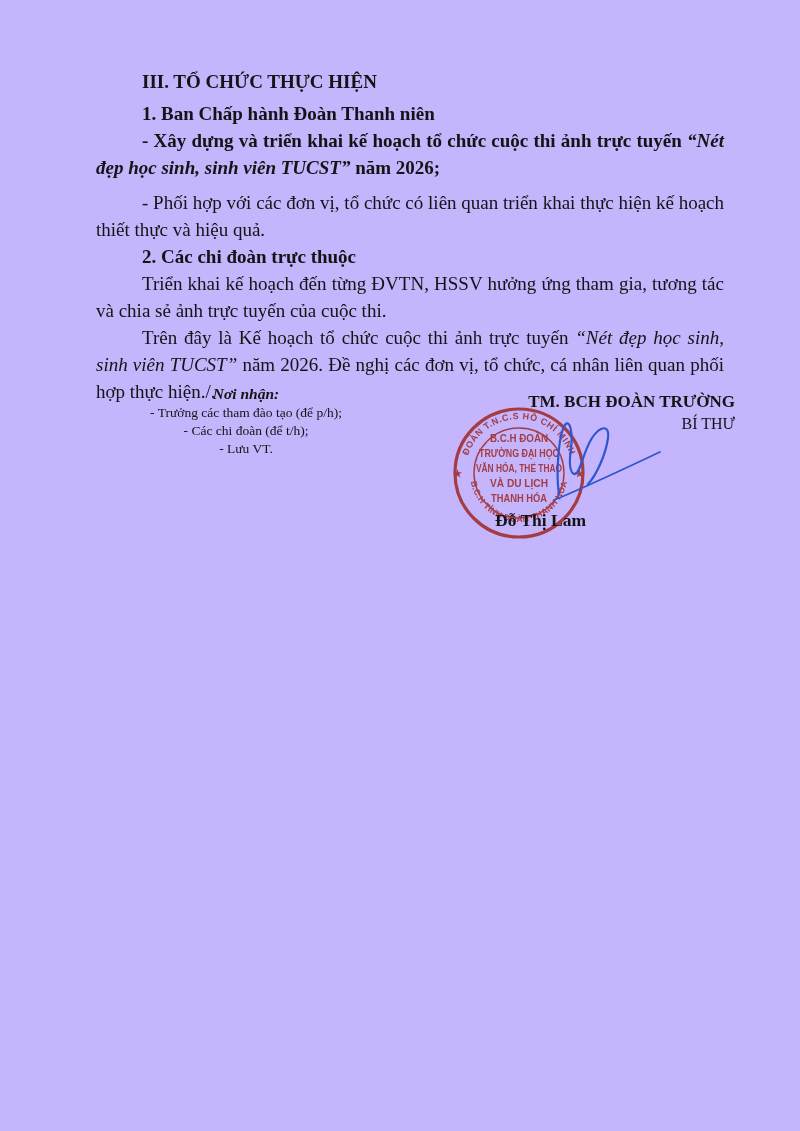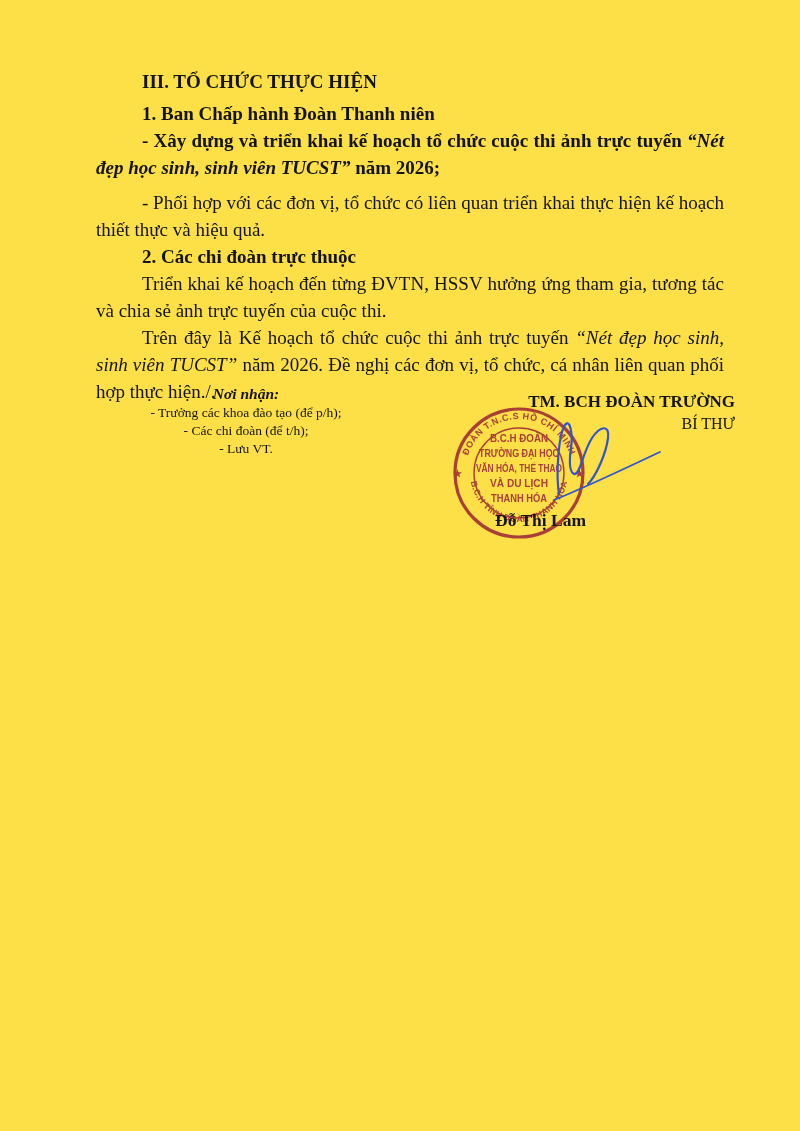--- a/index.html
+++ b/index.html
@@ -6,21 +6,21 @@
   * { box-sizing: border-box; margin: 0; padding: 0; }
   body {
     background: #ffffff;
     font-family: "Liberation Serif", serif;
     width: 800px; height: 1131px;
     position: relative; overflow: hidden;
   }
   .page {
     position: absolute; left: 0; top: 0;
     width: 800px; height: 1131px;
-    background: #fde047;
+    background: #c4b5fd;
     color: var(--text-color, #141414);
   }
   .content {
     position: absolute; left: 96px; top: 68px; width: 628px;
     font-size: 19px; line-height: 27px;
     text-align: justify;
   }
   .para, .h { text-indent: 46px; }
   .h { font-weight: bold; text-align: left; }
   .h-sub1 { margin-top: 5px; }
@@ -73,21 +73,21 @@
     <p class="h h-sub1">1. Ban Chấp hành Đoàn Thanh niên</p>
     <p class="para p1"><span>- Xây dựng và triển khai kế hoạch tổ chức cuộc thi ảnh trực tuyến </span><span class="it">“Nét đẹp học sinh, sinh viên TUCST”</span><span> năm 2026;</span></p>
     <p class="para p2">- Phối hợp với các đơn vị, tổ chức có liên quan triển khai thực hiện kế hoạch thiết thực và hiệu quả.</p>
     <p class="h">2. Các chi đoàn trực thuộc</p>
     <p class="para">Triển khai kế hoạch đến từng ĐVTN, HSSV hưởng ứng tham gia, tương tác và chia sẻ ảnh trực tuyến của cuộc thi.</p>
     <p class="para"><span>Trên đây là Kế hoạch tổ chức cuộc thi ảnh trực tuyến </span><span class="it">“Nét đẹp học sinh, sinh viên TUCST”</span><span> năm 2026. Đề nghị các đơn vị, tổ chức, cá nhân liên quan phối hợp thực hiện./.</span></p>
   </div>
 
   <div class="recipients">
     <p class="rec-label">Nơi nhận:</p>
-    <p class="rec-item">- Trưởng các khoa đào tạo (để p/h);</p>
+    <p class="rec-item">- Trưởng các tham đào tạo (để p/h);</p>
     <p class="rec-item">- Các chi đoàn (để t/h);</p>
     <p class="rec-item">- Lưu VT.</p>
   </div>
 
   <div class="sig-head">
     <p class="sig-authority">TM. BCH ĐOÀN TRƯỜNG</p>
     <p class="sig-title">BÍ THƯ</p>
   </div>
 
   <svg class="stamp-svg" viewBox="0 0 150 140">

